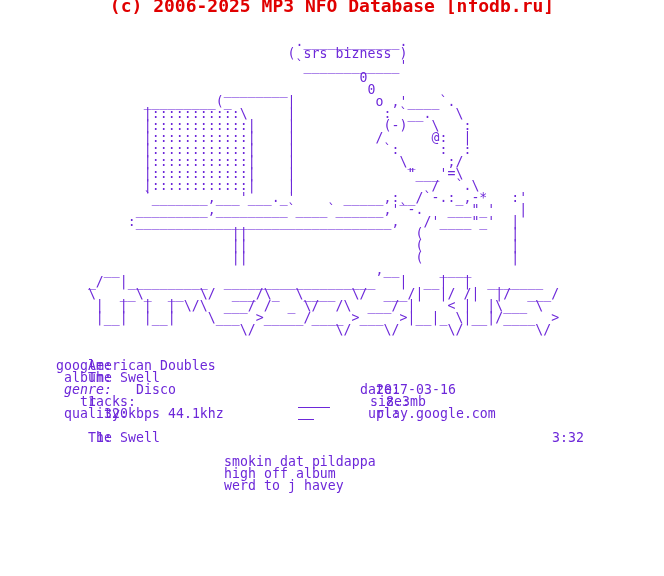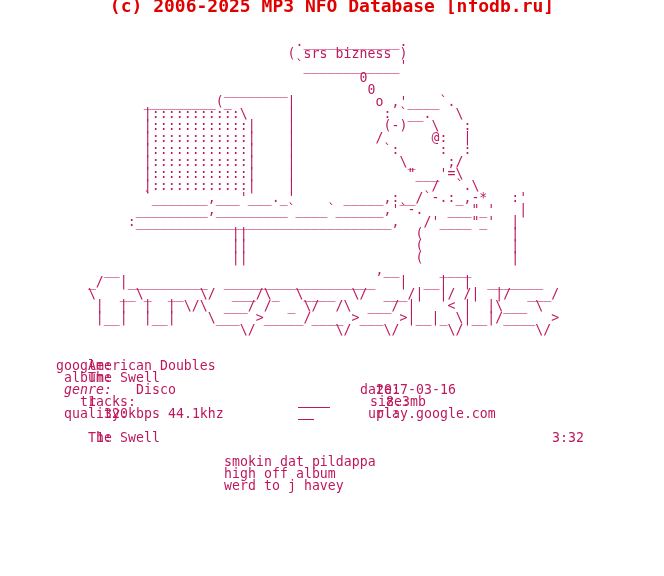--- a/index.html
+++ b/index.html
@@ -15,21 +15,21 @@
     }
     .nfo {
       position: absolute;
       left: 0;
       top: 0;
       margin: 0;
       font-family: "DejaVu Sans Mono", "Liberation Mono", monospace;
       font-size: 13.2px;
       line-height: 12px;
       letter-spacing: 0.05px;
-      color: #be185d;
+      color: #6d28d9;
       white-space: pre;
     }
     .header {
       position: absolute;
       left: 0;
       top: 0;
       width: 664px;
       text-align: center;
       font-family: "DejaVu Sans Mono", "Liberation Mono", monospace;
       font-size: 18px;

